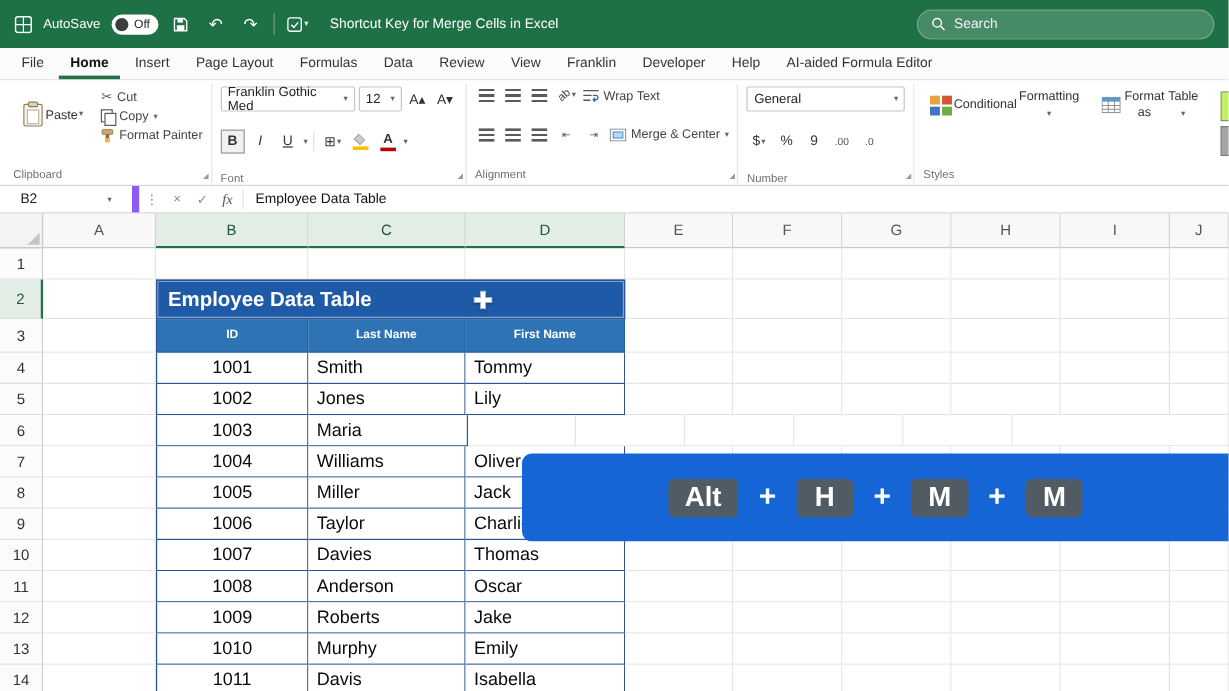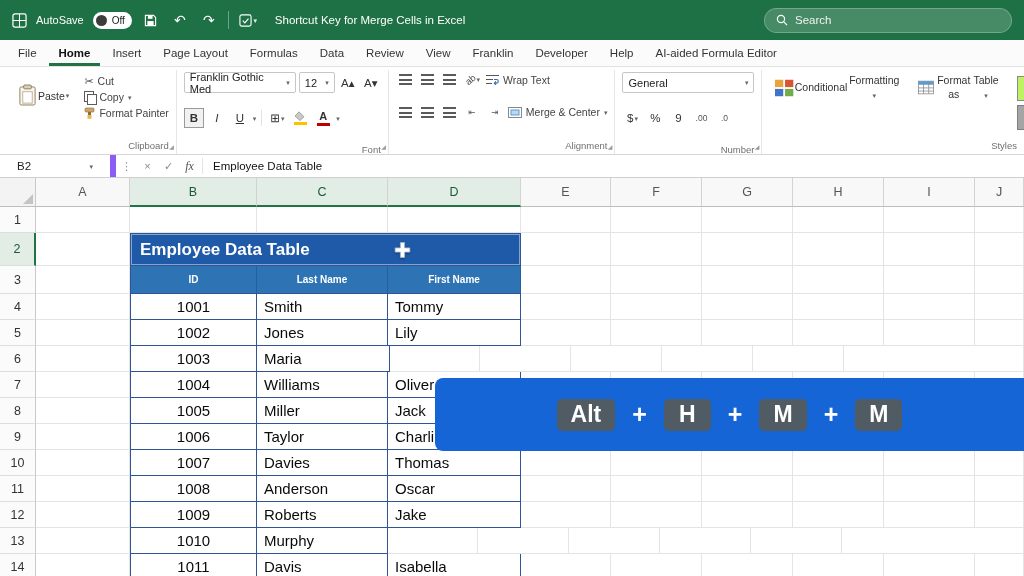--- a/index.html
+++ b/index.html
@@ -20,21 +20,21 @@
   .titlebar .dd{color:#eaeaea}
 
   
   .tabrow{height:27px;background:#fbfbfb;display:flex;align-items:flex-end;padding:0 8px;gap:2px;border-bottom:1px solid #e2e2e2}
   .tab{padding:5px 10px 4px;font-size:11.5px;color:#333;border-bottom:3px solid transparent;white-space:nowrap}
   .tab.active{font-weight:700;color:#111;border-bottom-color:var(--tab-accent,#217346)}
 
   
   .ribbon{height:88px;background:#fff;display:flex;padding:3px 0 0 4px;border-bottom:1px solid #d7d7d7}
   .group{position:relative;display:flex;flex-direction:column;border-right:1px solid #e6e6e6;padding:2px 7px 0}
-  .grp-label{margin-top:auto;font-size:9.5px;color:#707070;text-align:right;padding:1px 0 3px}
+  .grp-label{margin-top:auto;font-size:9.5px;color:#707070;text-align:left;padding:1px 0 3px}
   .launcher{position:absolute;right:2px;bottom:4px;font-size:6px;color:#9a9a9a}
   .rbtn{display:flex;align-items:center;gap:4px;font-size:10.5px;color:#444;white-space:nowrap}
   .clip-body{display:flex;gap:8px}
   .paste-btn{display:flex;align-items:center;font-size:10.5px;color:#333;padding:2px 7px;gap:1px}
   .small-col{display:flex;flex-direction:column;gap:4px;padding-top:3px}
   .ic{font-size:11px;color:#555;line-height:1}
   .copy-ic{position:relative;display:inline-block;width:11px;height:12px}
   .copy-ic::before,.copy-ic::after{content:"";position:absolute;width:8px;height:9px;border:1px solid #5a5a5a;background:#fff}
   .copy-ic::before{left:0;top:0}.copy-ic::after{left:3px;top:3px}
   .frow,.nrow,.arow{display:flex;align-items:center;gap:3px;margin-bottom:15px}
@@ -532,20 +532,21 @@
       <div class="c wh"></div>
       <div class="c wi"></div>
       <div class="c wj"></div>
     </div>
 
   <div class="row rn">
       <div class="rh">13</div>
       <div class="c wa"></div>
       <div class="td ctr wb bl">1010</div>
       <div class="td lft wc">Murphy</div>
+      <div class="td lft wd">Emily</div>
       <div class="c we"></div>
       <div class="c wf"></div>
       <div class="c wg"></div>
       <div class="c wh"></div>
       <div class="c wi"></div>
       <div class="c wj"></div>
     </div>
 
   <div class="row rn">
       <div class="rh">14</div>

